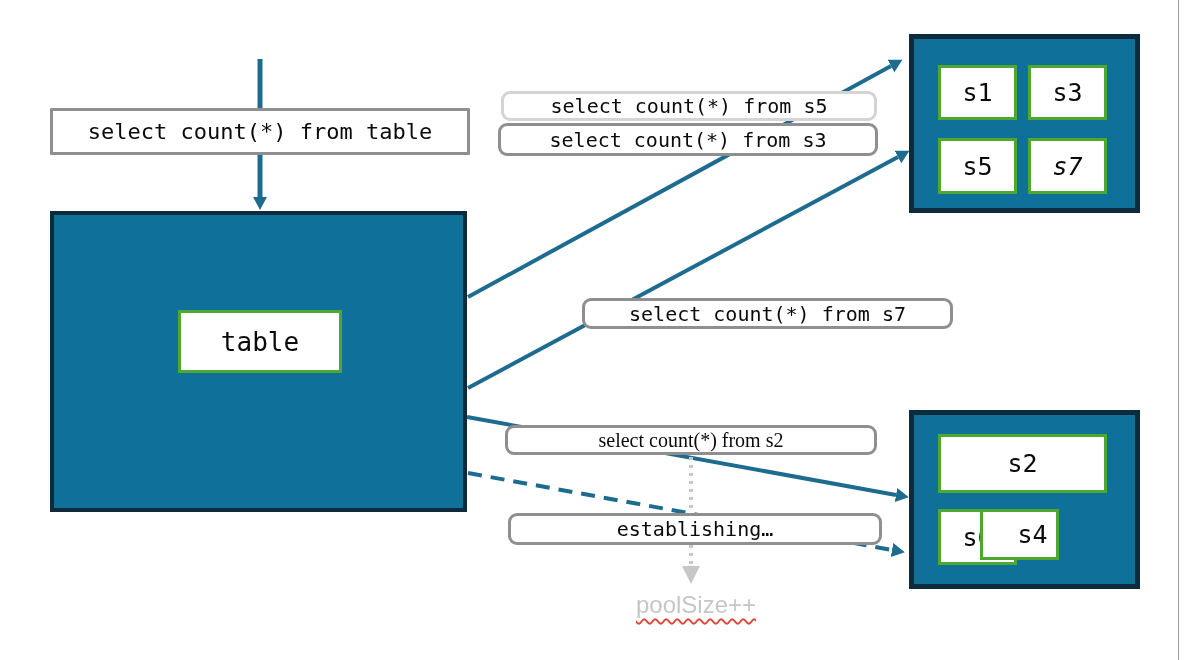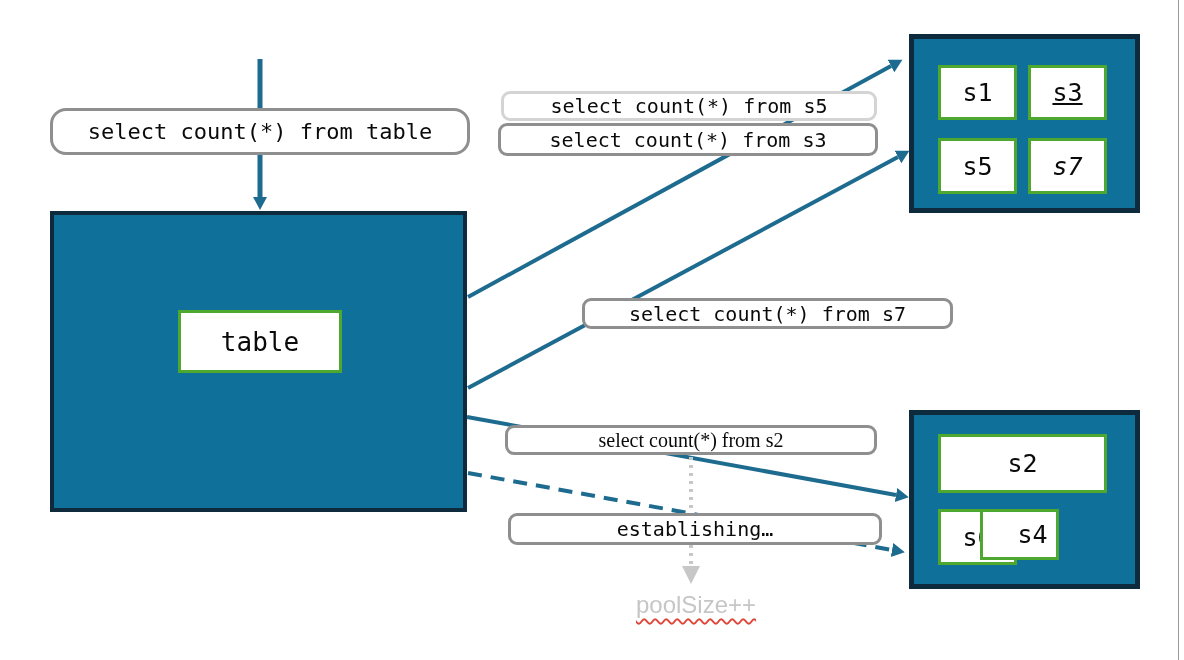--- a/index.html
+++ b/index.html
@@ -16,21 +16,21 @@
     position:absolute;box-sizing:border-box;background:#ffffff;border:3px solid #4ea72e;
     display:flex;align-items:center;justify-content:center;
     font-size:25px;color:#0a0a0a;line-height:1;
   }
   .qlabel{
     position:absolute;box-sizing:border-box;background:#ffffff;border:3px solid #8f8f8f;
     border-radius:9px;display:flex;align-items:center;justify-content:center;
     font-size:20px;color:#0a0a0a;white-space:nowrap;line-height:1;z-index:5;
   }
   .qlabel.light{border-color:#d4d4d4;}
-  .qlabel.main{font-size:22px;border-radius:16px;}
+  .qlabel.main{font-size:22px;border-radius:1px;}
   svg.connectors{position:absolute;left:0;top:0;z-index:3;pointer-events:none;}
   .boxlayer{position:absolute;left:0;top:0;width:100%;height:100%;z-index:1;}
   .poolsize{
     position:absolute;left:621px;top:591px;width:150px;z-index:5;
     font-family:"Liberation Sans","DejaVu Sans",sans-serif;
     font-size:24px;color:#c6c6c6;text-align:center;
     text-decoration:underline wavy #e04538 2px;text-underline-offset:5px;
   }
 </style>
 </head>
@@ -62,21 +62,21 @@
     <polygon points="682,566 700,566 691,584" fill="#c7c7c7"></polygon>
   </svg>
 
   <div class="shardcell" style="left:178px;top:310px;width:164px;height:63px;font-size:26px;z-index:4;">
     <span>table</span>
   </div>
 
   <div class="shardcell" style="left:938px;top:65px;width:79px;height:55px;z-index:4;">
     <span>s1</span>
   </div>
-  <div class="shardcell" style="left:1028px;top:65px;width:79px;height:55px;z-index:4;text-decoration:underline;">
+  <div class="shardcell" style="left:1028px;top:65px;width:79px;height:55px;z-index:4;">
     <span>s3</span>
   </div>
   <div class="shardcell" style="left:938px;top:138px;width:79px;height:56px;z-index:4;">
     <span>s5</span>
   </div>
   <div class="shardcell" style="left:1028px;top:138px;width:79px;height:56px;z-index:4;font-style:italic;">
     <span>s7</span>
   </div>
 
   <div class="shardcell" style="left:938px;top:434px;width:169px;height:59px;z-index:4;">

